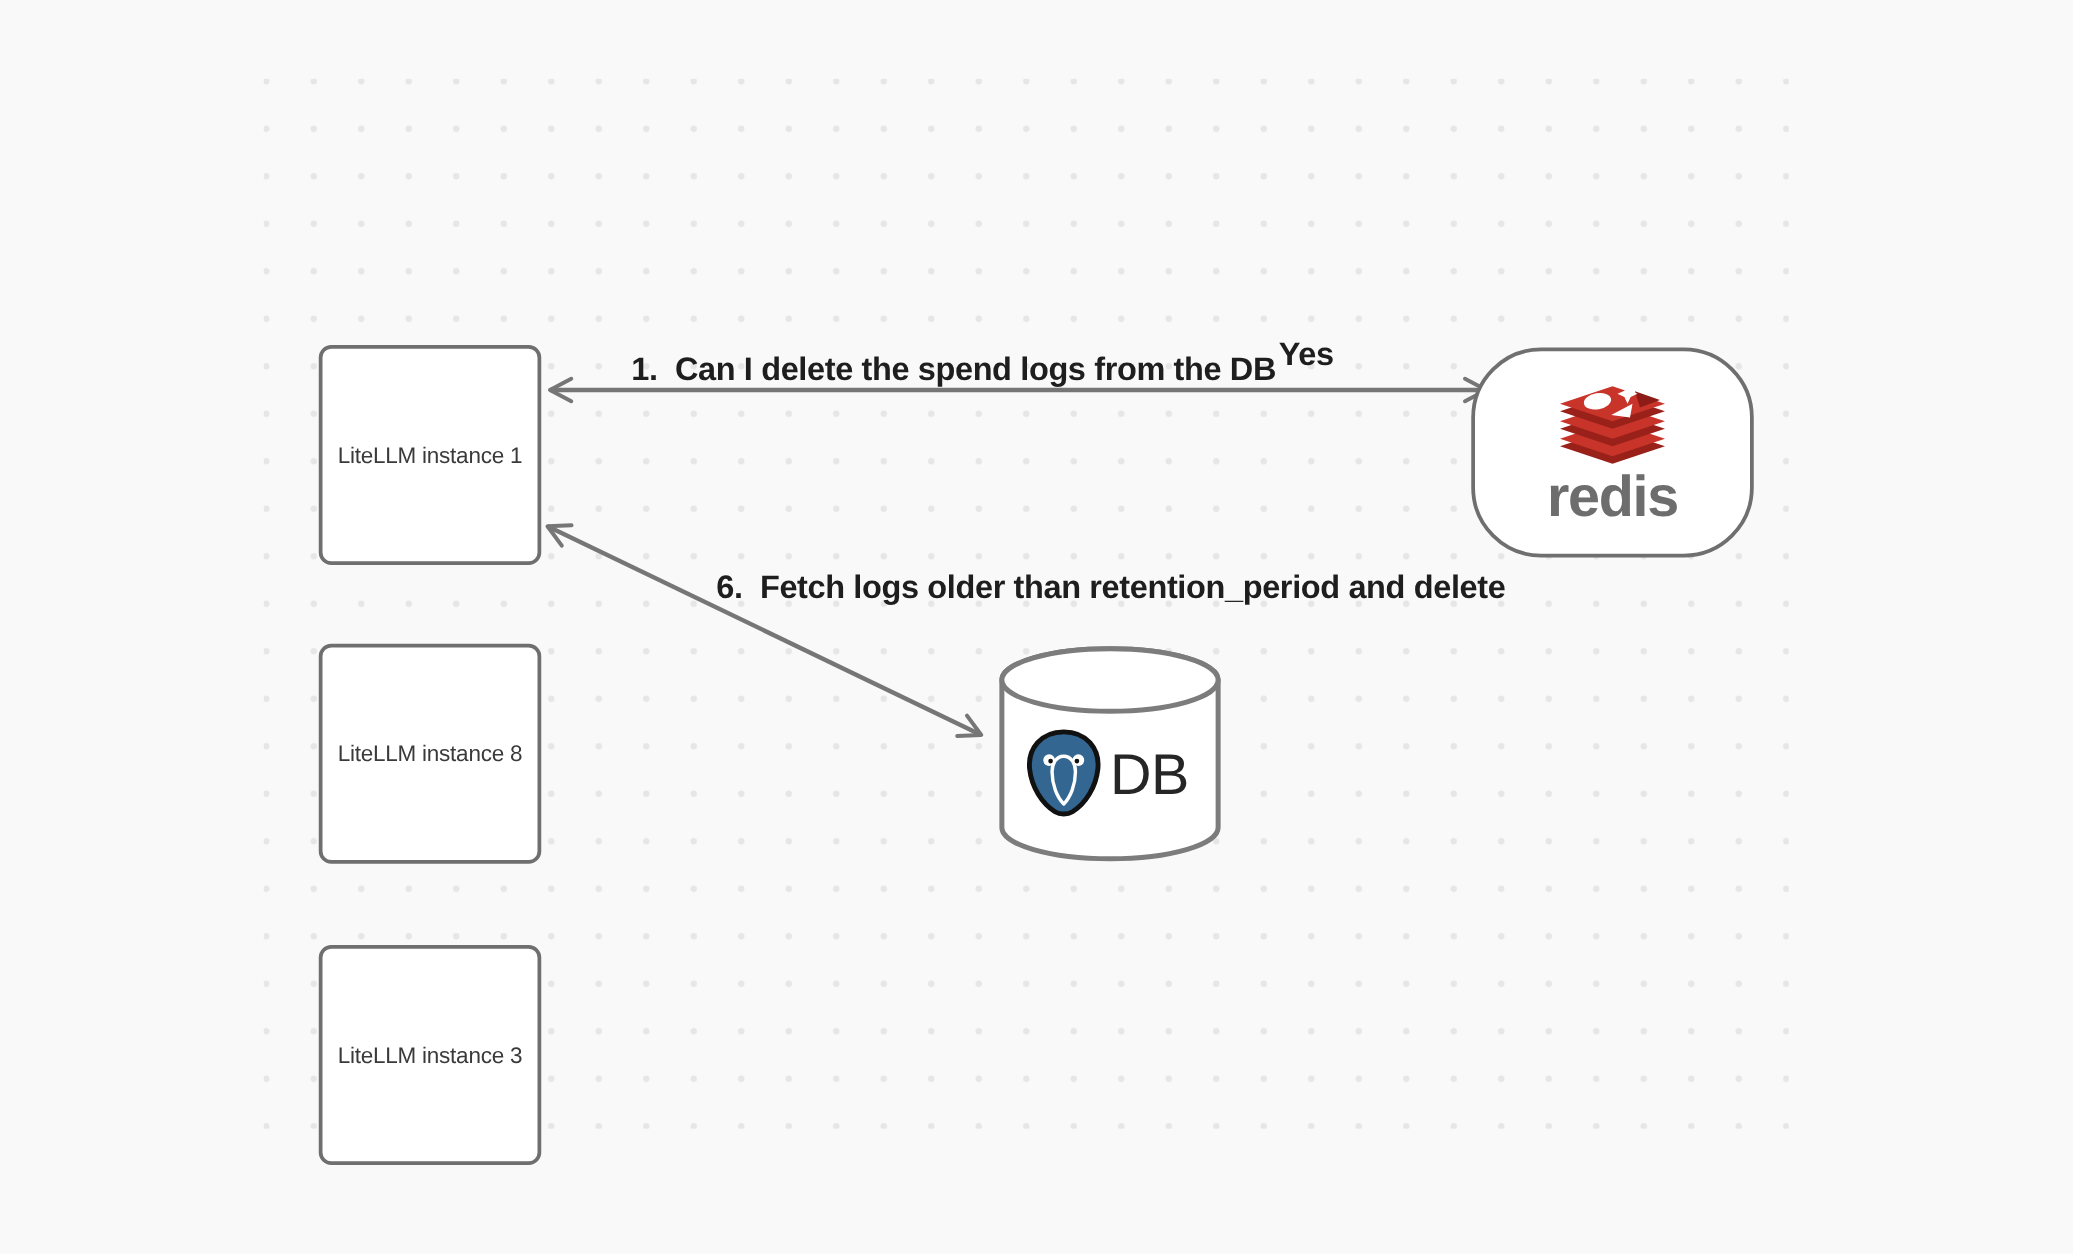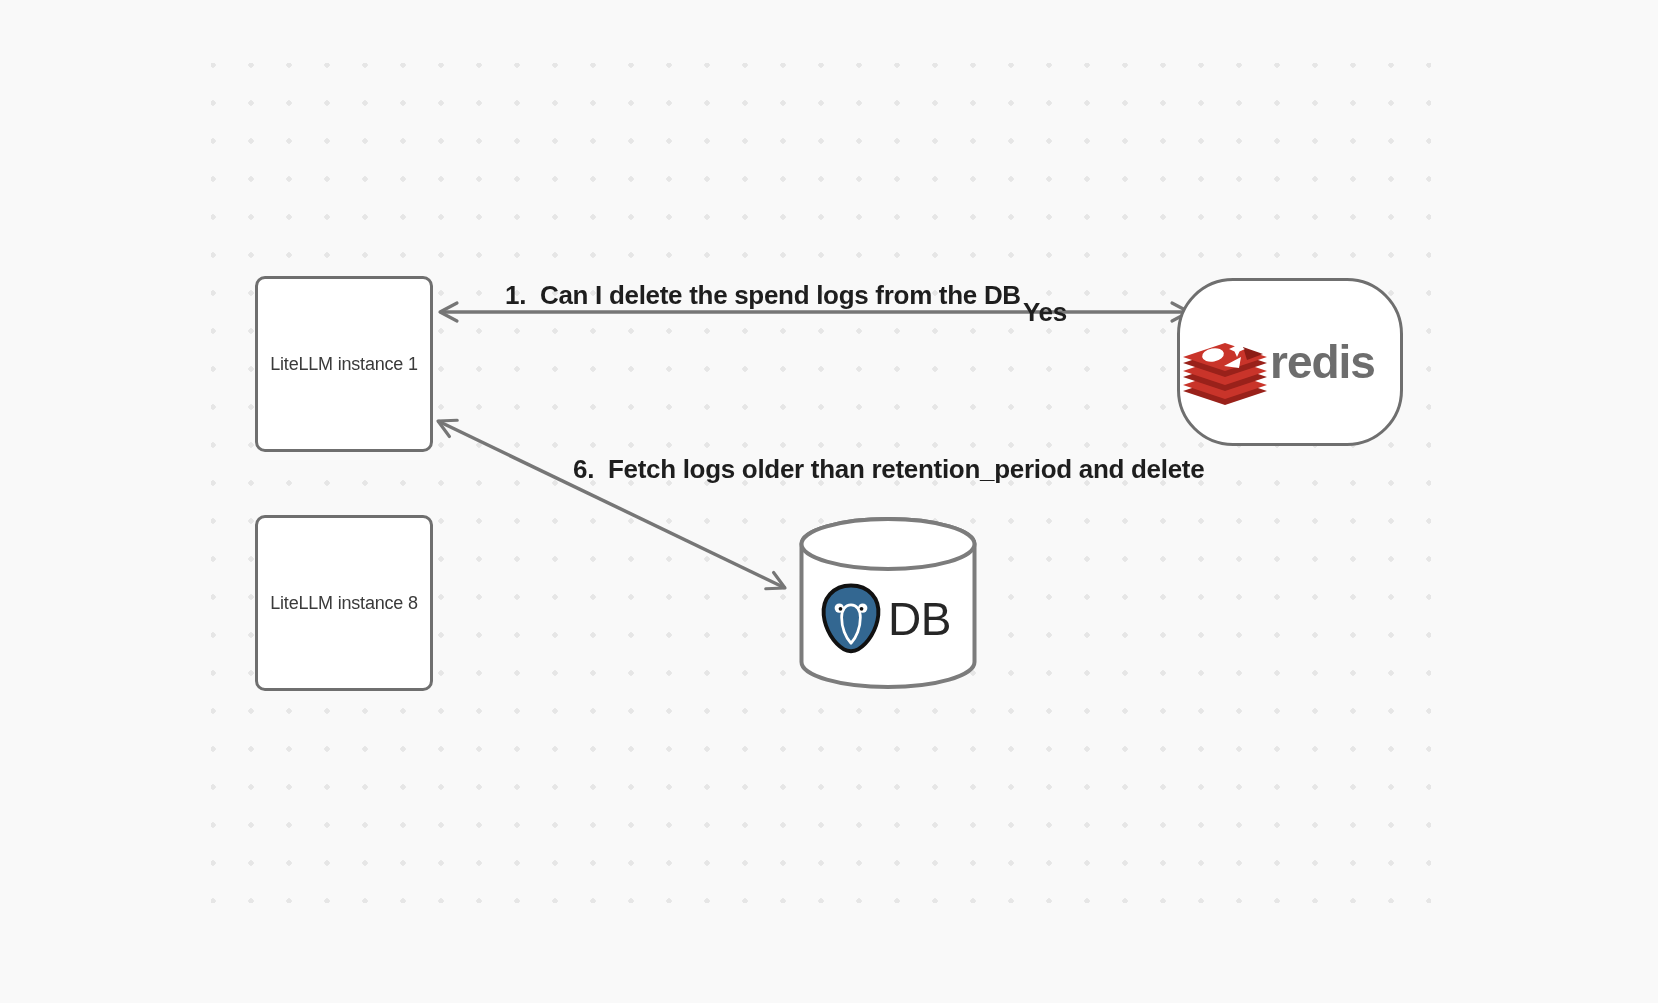--- a/index.html
+++ b/index.html
@@ -18,21 +18,21 @@
     position:absolute;left:255px;width:178px;height:176px;
     background:#ffffff;border:3.5px solid #6f6f6f;border-radius:10px;
     display:flex;align-items:center;justify-content:center;box-sizing:border-box;
   }
   .node-box .node-label{
     font-size:18px;color:#3a3a3a;letter-spacing:-0.2px;white-space:nowrap;
   }
   .redis-node{
     position:absolute;left:1177px;top:278px;width:226px;height:168px;
     background:#ffffff;border:3.5px solid #6f6f6f;border-radius:56px;
-    box-sizing:border-box;display:flex;flex-direction:row;align-items:center;
+    box-sizing:border-box;display:flex;flex-direction:column;align-items:center;
   }
   .redis-cube{margin-top:26px;display:block;}
   .redis-word{
     font-size:46px;font-weight:bold;line-height:0.92;color:#6d6d6d;
     letter-spacing:-1px;margin-top:1px;
   }
   .db-node{position:absolute;left:799px;top:516px;width:202px;height:176px;}
   .db-cyl{position:absolute;left:0;top:0;}
   .db-row{position:absolute;left:13px;top:64px;display:flex;align-items:center;}
   .db-label{
@@ -60,20 +60,23 @@
     <line x1="440" y1="312" x2="1189" y2="312" stroke="#767676" stroke-width="3.5" marker-start="url(#ah)" marker-end="url(#ah)"></line>
     <line x1="438" y1="421" x2="785" y2="588" stroke="#767676" stroke-width="3.5" marker-start="url(#ah)" marker-end="url(#ah)"></line>
   </svg>
 
   <div class="node-box" style="top:276px">
     <span class="node-label">LiteLLM instance 1</span>
   </div>
   <div class="node-box" style="top:515px">
     <span class="node-label">LiteLLM instance 8</span>
   </div>
+  <div class="node-box" style="top:756px">
+    <span class="node-label">LiteLLM instance 3</span>
+  </div>
 
   <div class="redis-node">
     <svg class="redis-cube" width="90" height="68" viewBox="0 0 90 68">
       <path d="M45 36 L87 50 L45 64 L3 50 Z" fill="#99211a"></path>
       <path d="M45 30 L87 44 L45 58 L3 44 Z" fill="#c9342a"></path>
       <path d="M45 22 L87 36 L45 50 L3 36 Z" fill="#99211a"></path>
       <path d="M45 16 L87 30 L45 44 L3 30 Z" fill="#c9342a"></path>
       <path d="M45 8 L87 22 L45 36 L3 22 Z" fill="#99211a"></path>
       <path d="M45 2 L87 16 L45 30 L3 16 Z" fill="#c9342a"></path>
       <polygon points="63,6 83,13 67,19" fill="#8c1c15"></polygon>
@@ -96,16 +99,16 @@
         <circle cx="35" cy="36" r="6" fill="#ffffff"></circle>
         <circle cx="65" cy="36" r="6" fill="#ffffff"></circle>
         <circle cx="36.5" cy="37" r="2.4" fill="#111111"></circle>
         <circle cx="63.5" cy="37" r="2.4" fill="#111111"></circle>
       </svg>
       <span class="db-label">DB</span>
     </div>
   </div>
 
   <div class="edge-label" style="left:505px;top:280px">1.  Can I delete the spend logs from the DB</div>
-  <div class="edge-label" style="left:1023px;top:297px">Yes</div>
+  <div class="edge-label" style="left:1023px;top:268px">Yes</div>
   <div class="edge-label" style="left:573px;top:454px">6.  Fetch logs older than retention_period and delete</div>
 
 </div>
 
 </body></html>

